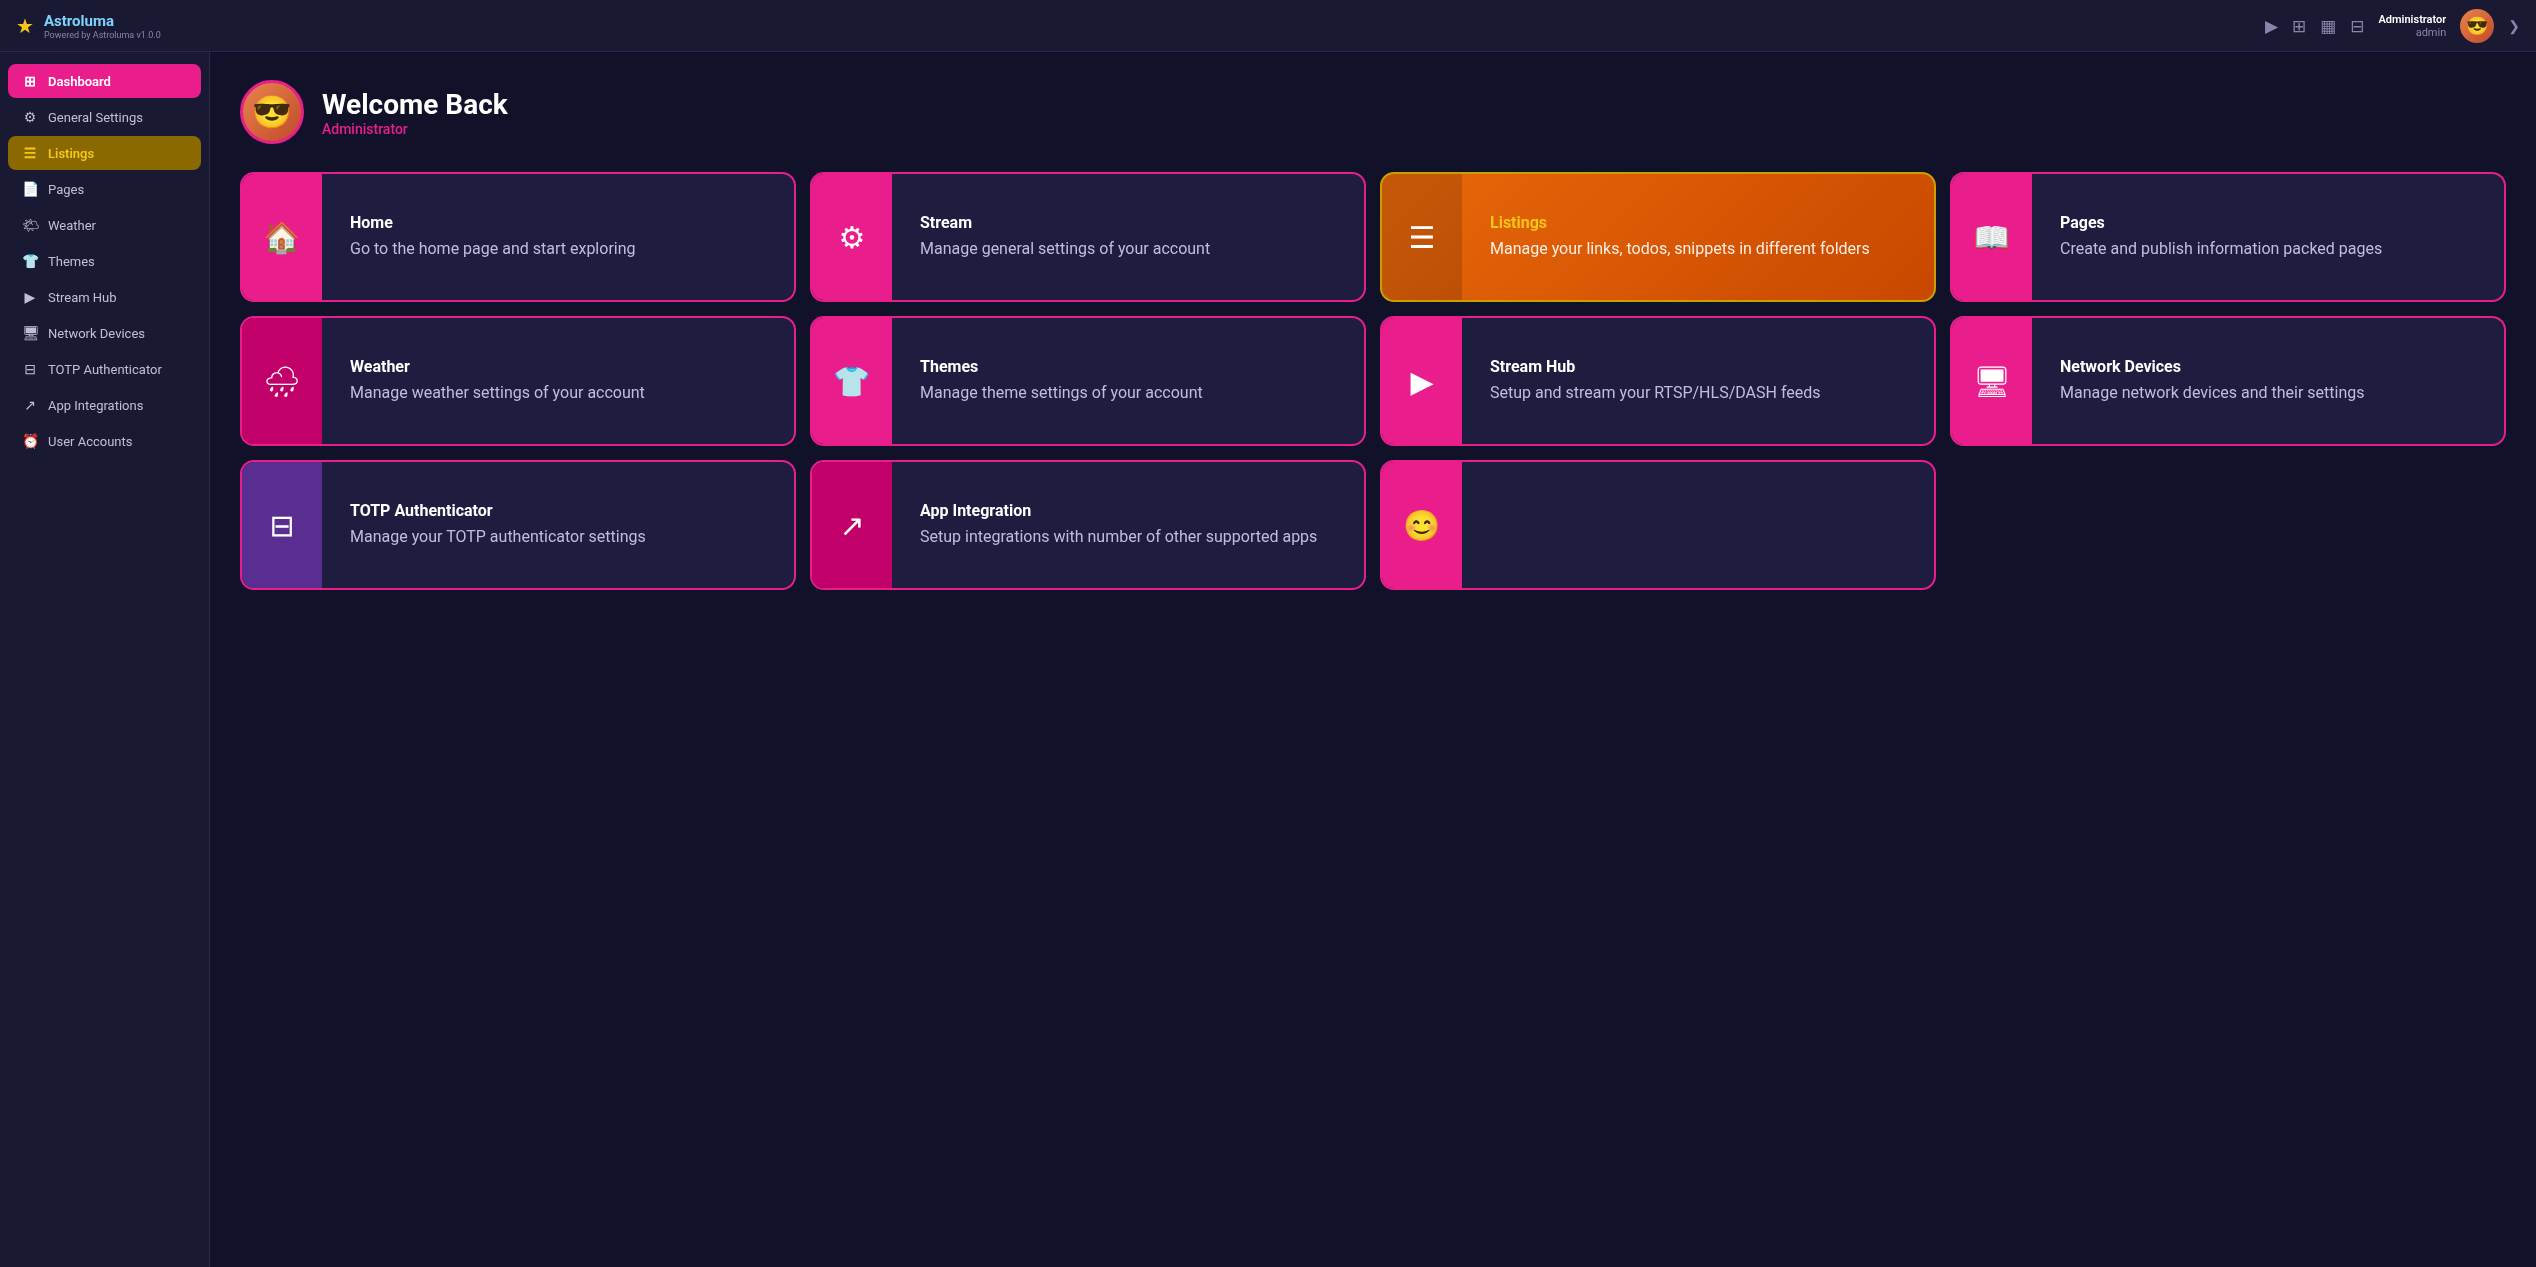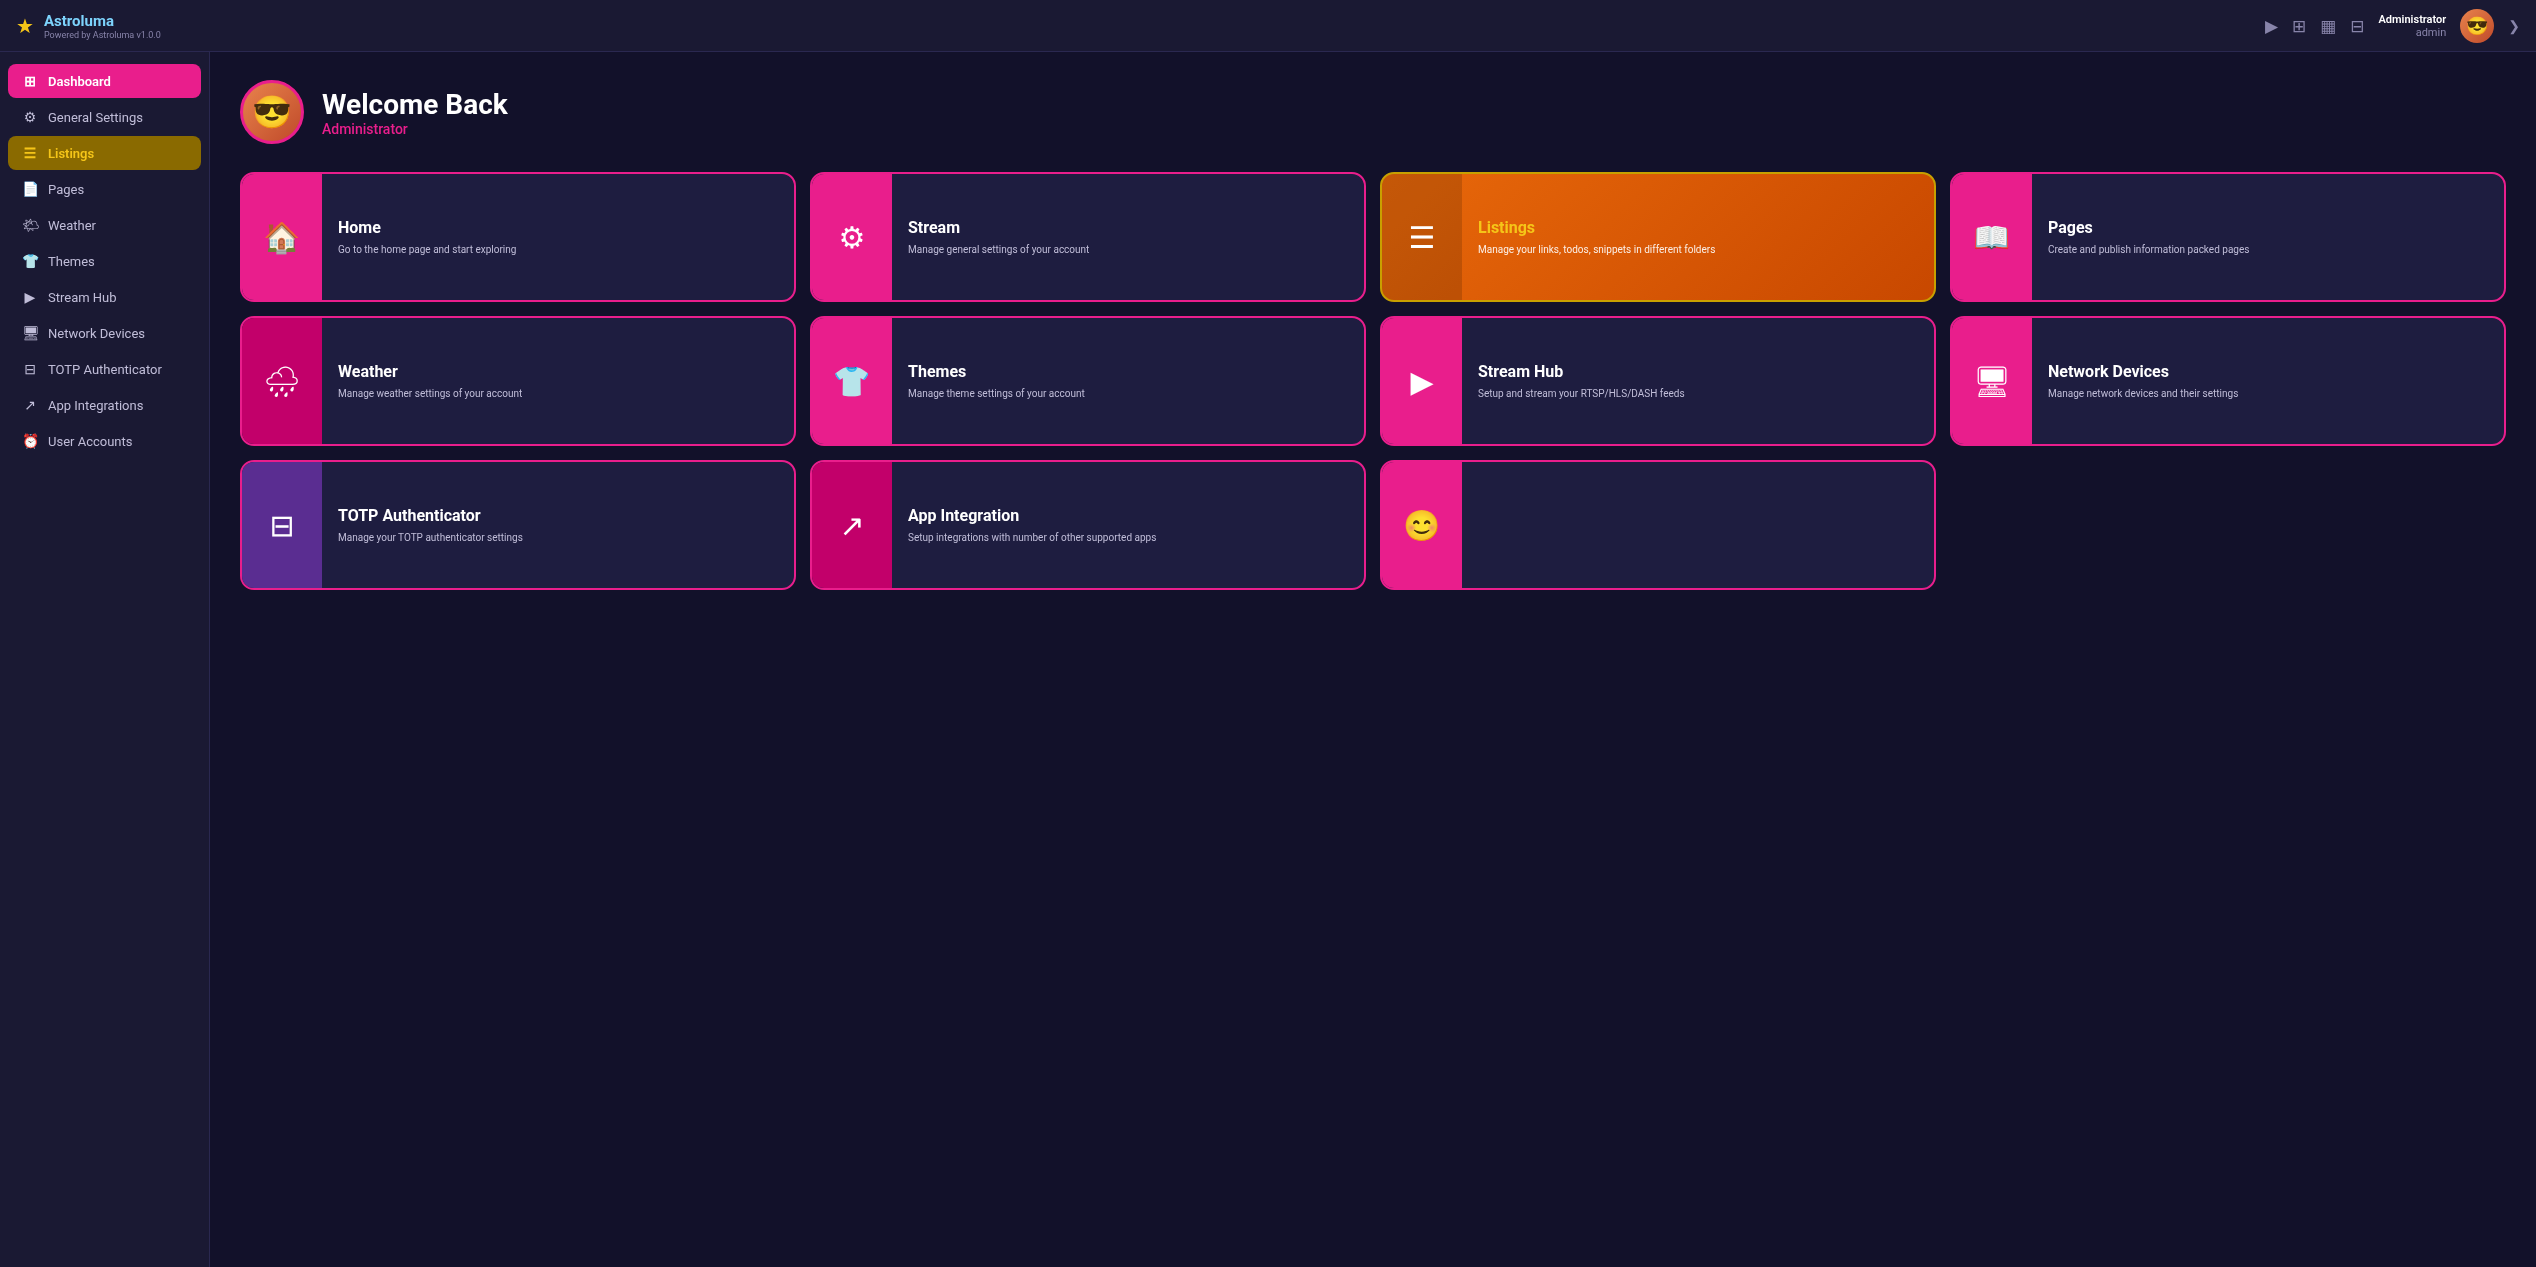--- a/index.html
+++ b/index.html
@@ -205,31 +205,32 @@
     .card-magenta-icon .card-icon-col { background: #c2006a; }
     .card-purple-icon .card-icon-col { background: #5a2d91; }
 
     .card-text-col {
       padding: 16px 16px;
       display: flex;
       flex-direction: column;
       justify-content: center;
       gap: 6px;
       flex: 1;
+      margin-left: 12px;
     }
     .card-title {
       font-size: 16px;
       font-weight: 700;
       color: #fff;
     }
     .card-active .card-title {
       color: #f5c518;
     }
     .card-desc {
-      font-size: 10px;
+      font-size: 16px;
       color: #c0bdd8;
       line-height: 1.4;
     }
     .card-active .card-desc {
       color: #fff;
       opacity: 0.9;
     }
 
     
     .card-user .card-icon-col { background: #e91e8c; }

